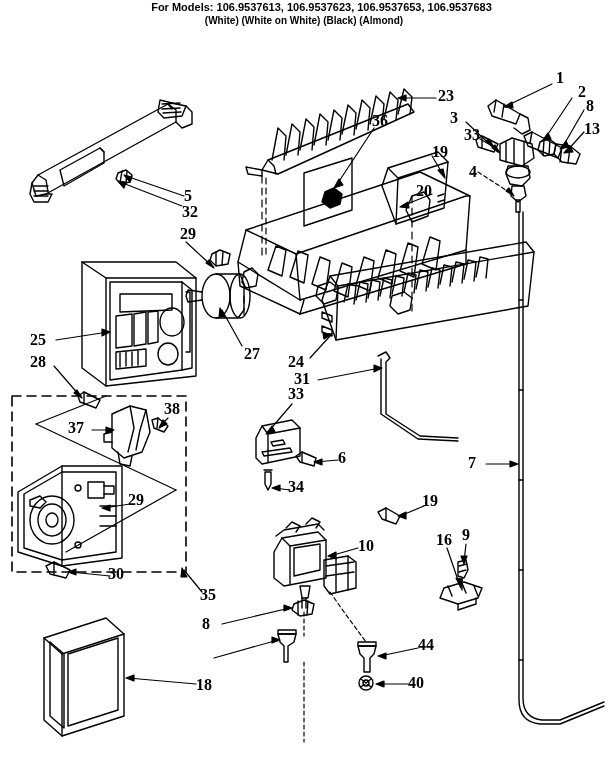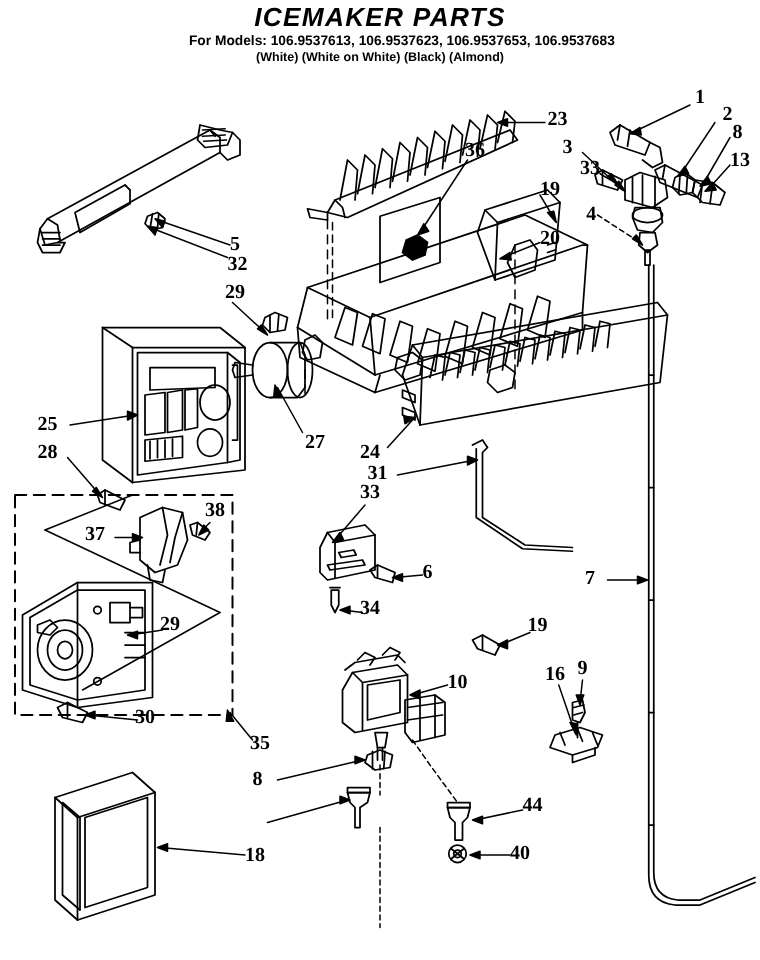--- a/index.html
+++ b/index.html
@@ -23,21 +23,20 @@
   .callout{position:absolute;font-family:"Liberation Serif",serif;
            font-size:16px;font-weight:bold;color:#000;line-height:16px;
            white-space:nowrap;}
 </style>
 </head>
 <body>
 
 <div id="page">
 
   <div id="header">
-    <div id="title">ICEMAKER PARTS</div>
     <div id="models">For Models: 106.9537613, 106.9537623, 106.9537653, 106.9537683</div>
     <div id="finishes">(White)    (White on White)   (Black)        (Almond)</div>
   </div>
 
   <div id="art">
   <svg width="608" height="768" viewBox="0 0 608 768" xmlns="http://www.w3.org/2000/svg" fill="none" stroke="#000" stroke-width="1.4" stroke-linejoin="round" stroke-linecap="round">
 
     <g>
       <path d="M32 183 L38 175 L168 104 L176 110 L176 122 L46 194 L36 196 Z"></path>
       <path d="M38 175 L46 180 L48 192"></path>
@@ -443,21 +442,21 @@
   <div class="callout" style="left:338px;top:450px">6</div>
   <div class="callout" style="left:468px;top:455px">7</div>
   <div class="callout" style="left:586px;top:98px">8</div>
   <div class="callout" style="left:462px;top:527px">9</div>
   <div class="callout" style="left:358px;top:538px">10</div>
   <div class="callout" style="left:202px;top:616px">8</div>
   <div class="callout" style="left:584px;top:121px">13</div>
   <div class="callout" style="left:436px;top:532px">16</div>
   <div class="callout" style="left:196px;top:677px">18</div>
   <div class="callout" style="left:422px;top:493px">19</div>
-  <div class="callout" style="left:432px;top:183px">20</div>
+  <div class="callout" style="left:416px;top:183px">20</div>
   <div class="callout" style="left:432px;top:144px">19</div>
   <div class="callout" style="left:438px;top:88px">23</div>
   <div class="callout" style="left:288px;top:354px">24</div>
   <div class="callout" style="left:30px;top:332px">25</div>
   <div class="callout" style="left:180px;top:226px">29</div>
   <div class="callout" style="left:244px;top:346px">27</div>
   <div class="callout" style="left:30px;top:354px">28</div>
   <div class="callout" style="left:128px;top:492px">29</div>
   <div class="callout" style="left:108px;top:566px">30</div>
   <div class="callout" style="left:294px;top:371px">31</div>

